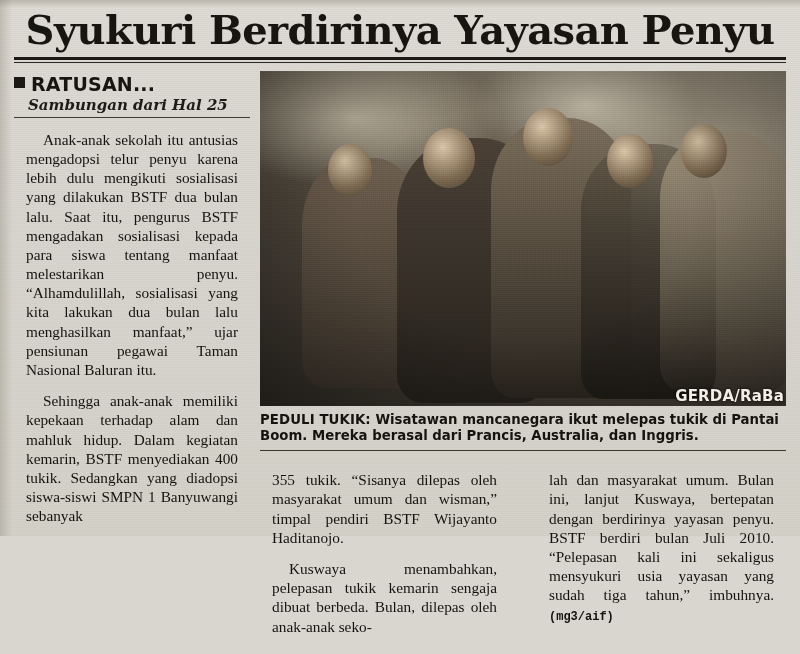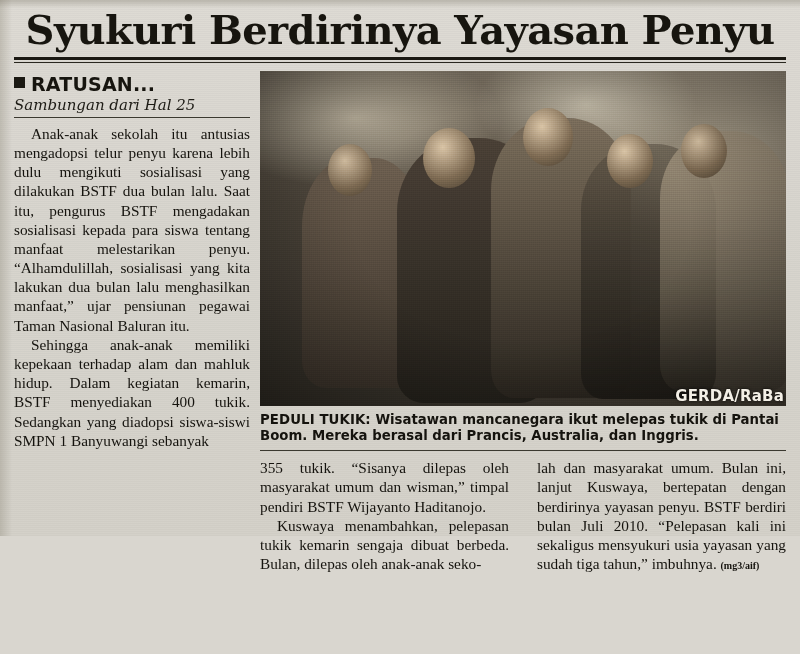--- a/index.html
+++ b/index.html
@@ -89,43 +89,43 @@
   .kicker-text {
     font-family: "DejaVu Sans", sans-serif;
     font-weight: bold;
     font-size: 19px;
     letter-spacing: 0.2px;
     color: #17150f;
   }
   .subkicker {
     font-family: "DejaVu Serif", serif;
     font-style: italic;
-    font-weight: normal;
+    font-weight: bold;
     font-size: 15px;
     color: #1d1b15;
-    margin: 1px 0 3px 0;
+    margin: 1px 0 3px 14px;
   }
   .kicker-rule {
     height: 1px;
     background: #3a382f;
     margin-bottom: 6px;
   }
 
   
   .bodytext {
     font-family: "Liberation Serif", serif;
     font-size: 15.3px;
     line-height: 1.255;
     color: #15130e;
     text-align: justify;
     text-justify: inter-word;
     hyphens: manual;
   }
   .bodytext p {
-    margin: 0;
+    margin: 12px;
     text-indent: 17px;
   }
   .bodytext p.noindent {
     text-indent: 0;
   }
 
   
   .photo-wrap {
     position: relative;
     width: 100%;
@@ -205,23 +205,23 @@
   }
 
   .two-col {
     display: flex;
     gap: 28px;
   }
   .two-col .col {
     flex: 1 1 0;
   }
   .bold-tail {
-    font-family: Liberation Serif, serif;
-    font-weight: bold;
-    font-size: 10px;
+    font-family: Liberation Mono, monospace;
+    font-weight: bold;
+    font-size: 12px;
   }
   .edge-fade-left {
     position: absolute;
     left: 0; top: 0; bottom: 0;
     width: 12px;
     background: linear-gradient(90deg, rgba(140,135,120,0.35), rgba(140,135,120,0));
     pointer-events: none;
   }
   .edge-fade-top {
     position: absolute;

